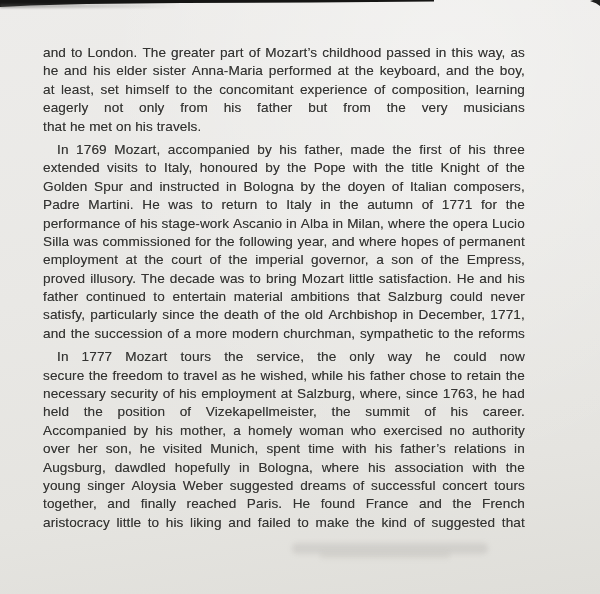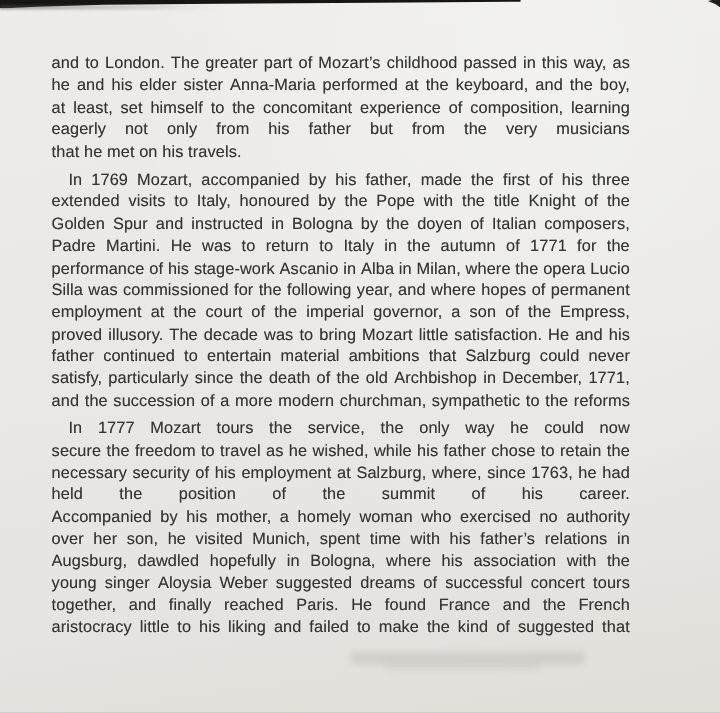--- a/index.html
+++ b/index.html
@@ -362,20 +362,21 @@
           <span>since</span>
           <span>1763,</span>
           <span>he</span>
           <span>had</span>
         </div>
         <div class="line justify">
           <span>held</span>
           <span>the</span>
           <span>position</span>
           <span>of</span>
+          <span>Vizekapellmeister,</span>
           <span>the</span>
           <span>summit</span>
           <span>of</span>
           <span>his</span>
           <span>career.</span>
         </div>
         <div class="line justify">
           <span>Accompanied</span>
           <span>by</span>
           <span>his</span>

